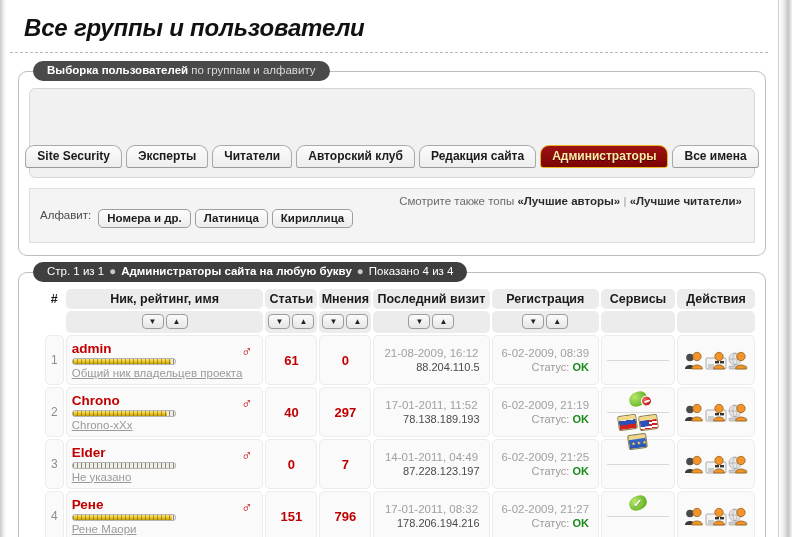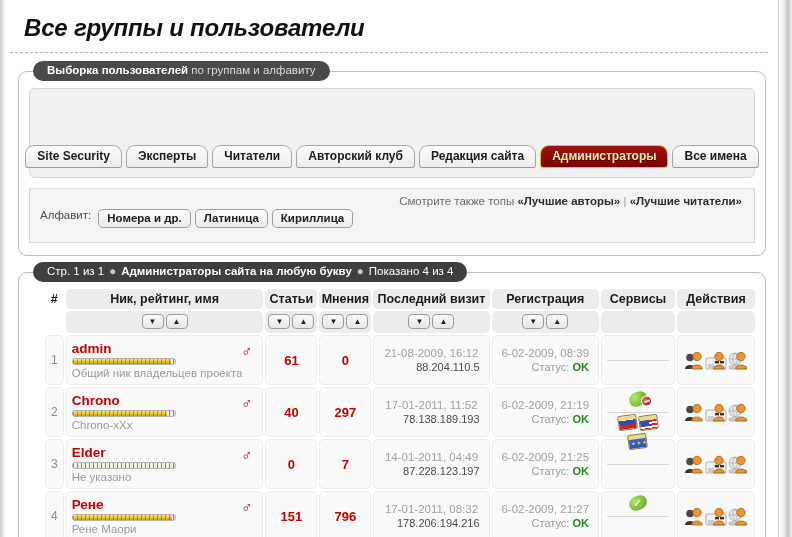--- a/index.html
+++ b/index.html
@@ -239,20 +239,21 @@
     background: repeating-linear-gradient(to right,
         rgba(90,70,0,.45) 0px, rgba(90,70,0,.45) 1px,
         rgba(255,255,255,0) 1px, rgba(255,255,255,0) 4px);
     z-index: 1;
   }
   .realname {
     font-size: 11.5px;
     color: #9a9a9a;
     line-height: 13px;
     margin-top: 1px;
+    text-decoration: underline;
   }
   td.stat {
     width: 48px;
     text-align: center;
     font-size: 13px;
     font-weight: bold;
     color: #c00000;
   }
   td.visit, td.reg {
     width: 118px;

